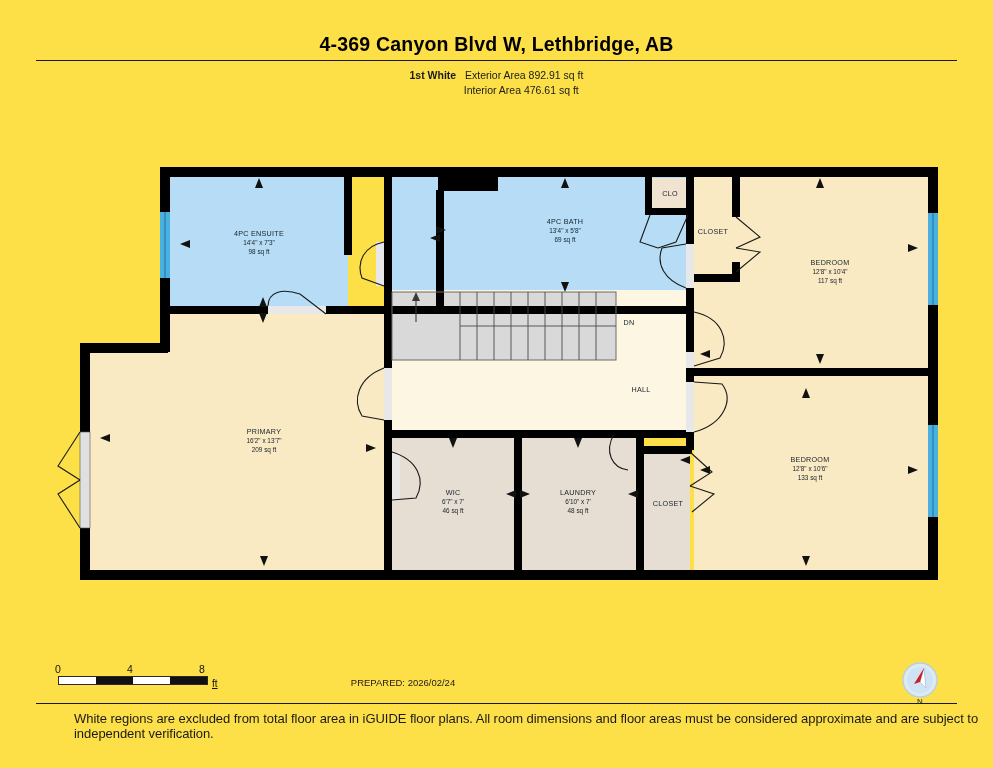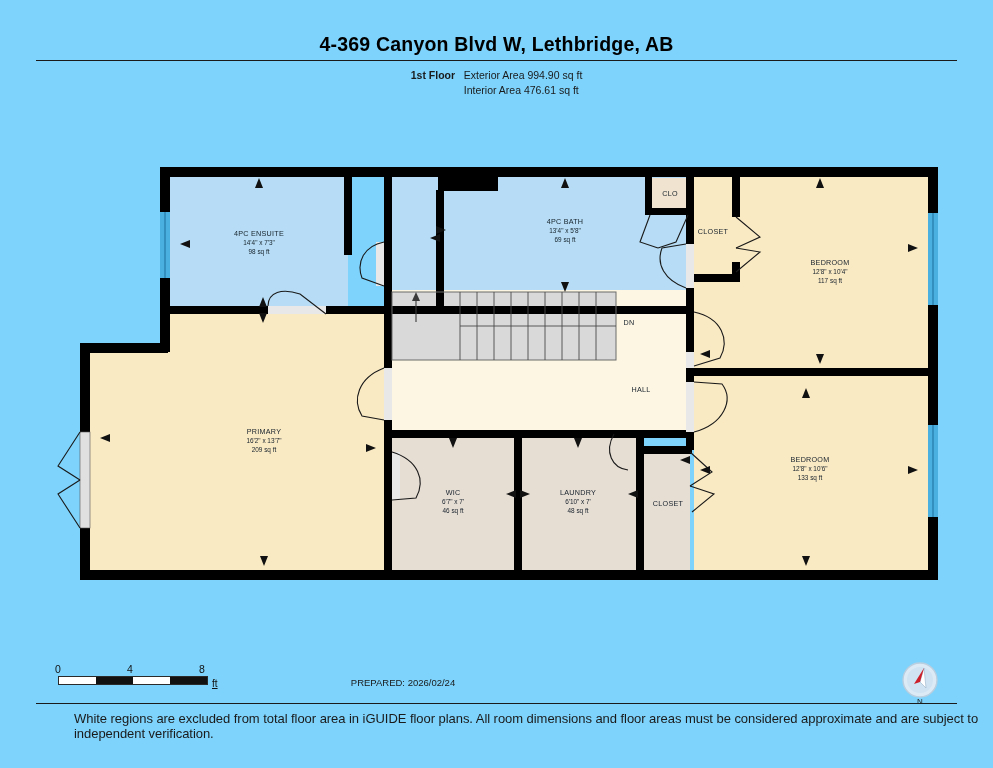--- a/index.html
+++ b/index.html
@@ -7,21 +7,21 @@
     margin: 0; padding: 0;
     background: #ffffff;
     width: 993px; height: 768px;
     font-family: "Liberation Sans", sans-serif;
     color: #111111;
     overflow: hidden;
   }
   #page {
     position: relative;
     width: 993px; height: 768px;
-    background: #7dd3fc;
+    background: #fde047;
   }
 
   
   .title {
     position: absolute;
     top: 33px; left: 0; width: 993px;
     text-align: center;
     font-size: 19.5px;
     font-weight: bold;
     letter-spacing: 0.2px;
@@ -85,21 +85,21 @@
 </style>
 </head>
 <body>
 
 <div id="page">
 
   <div class="title">4-369 Canyon Blvd W, Lethbridge, AB</div>
   <div class="hrule" id="rule-top"></div>
 
   <div class="areablock">
-    <span class="row"><span class="floorlbl">1st Floor</span><span>   </span><span>Exterior Area 994.90 sq ft</span></span>
+    <span class="row"><span class="floorlbl">1st White</span><span>   </span><span>Exterior Area 892.91 sq ft</span></span>
     <span class="row"><span style="visibility:hidden">1st Floor   </span><span>Interior Area 476.61 sq ft</span></span>
   </div>
 
   <svg id="plan" viewBox="0 0 993 768">
 
     <g>
 
       <rect x="168" y="175" width="180" height="135" fill="#b6ddf5"></rect>
 
       <rect x="392" y="175" width="46" height="135" fill="#b6ddf5"></rect>

